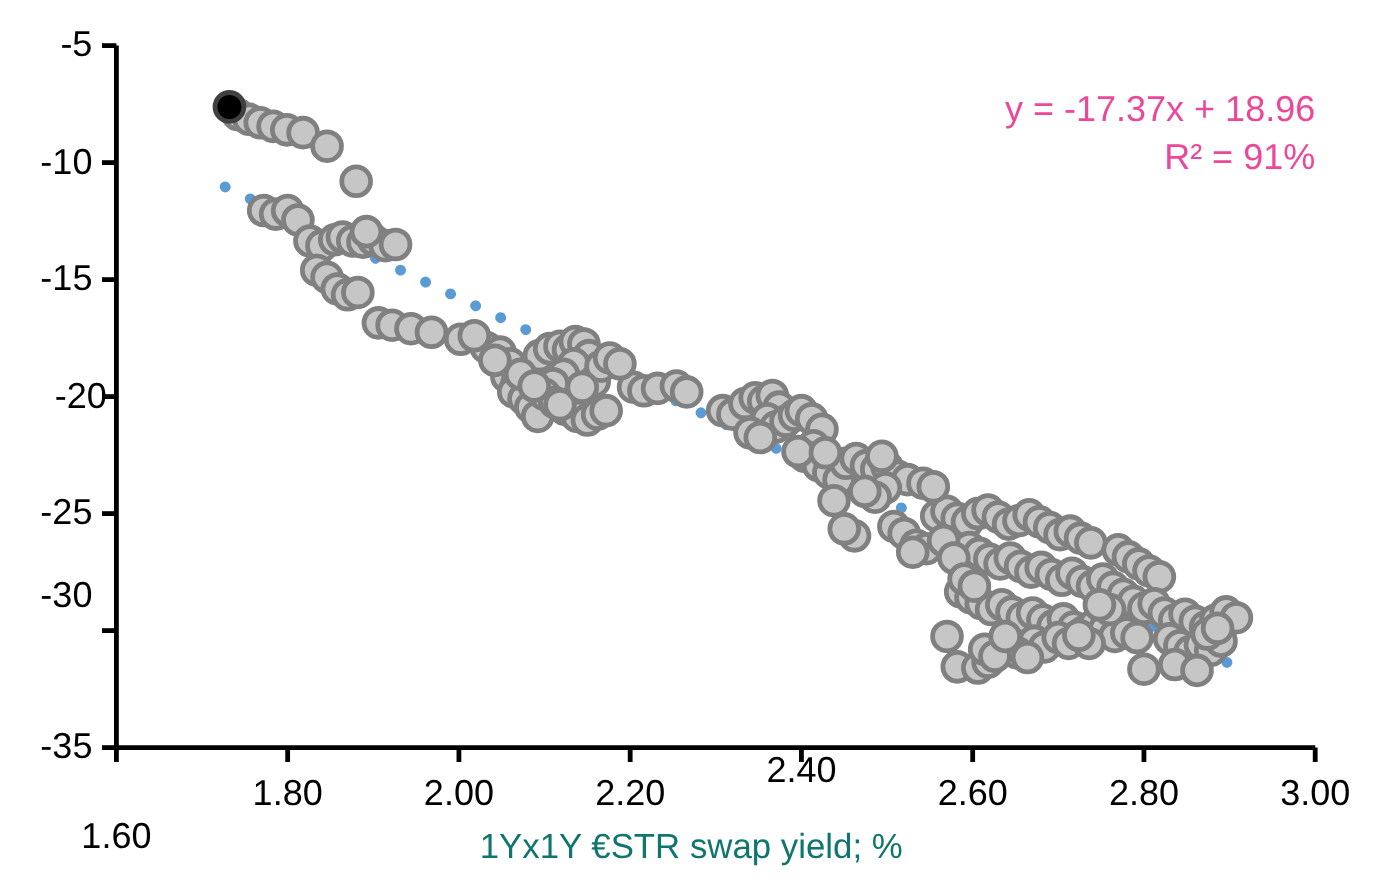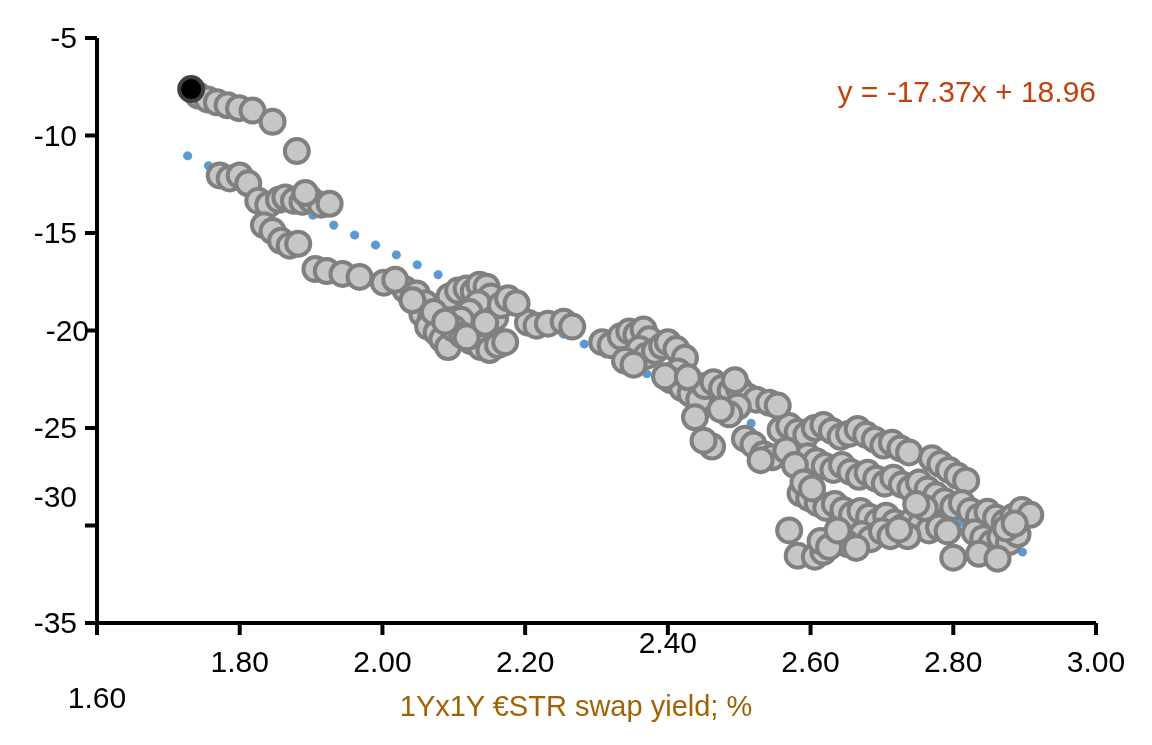--- a/index.html
+++ b/index.html
@@ -35,29 +35,29 @@
     text-align: center;
     transform: translateX(-50%);
   }
   #x-axis-title {
     position: absolute;
     left: 0;
     top: 690px;
     width: 1152px;
     text-align: center;
     font-size: 29px;
-    color: #a16207;
+    color: #0f766e;
     white-space: nowrap;
   }
   #equation-block {
     position: absolute;
     right: 56px;
     top: 72px;
     text-align: right;
-    color: #c2410c;
+    color: #ec4899;
     font-size: 30px;
     line-height: 1.32;
   }
   #equation-block div { white-space: nowrap; }
   svg { display: block; }
 </style>
 </head>
 <body>
 
 <div id="chart-root">
@@ -323,15 +323,16 @@
       <div class="axis-tick-label x-tick-label" style="left: 667.857px; top: 628px;">2.40</div>
       <div class="axis-tick-label x-tick-label" style="left: 810.571px; top: 647px;">2.60</div>
       <div class="axis-tick-label x-tick-label" style="left: 953.286px; top: 647px;">2.80</div>
       <div class="axis-tick-label x-tick-label" style="left: 1096px; top: 647px;">3.00</div>
     </div>
 
   <div id="x-axis-title">1Yx1Y €STR swap yield; %</div>
 
   <div id="equation-block">
     <div>y = -17.37x + 18.96</div>
+    <div>R² = 91%</div>
   </div>
 
 </div>
 
 </body></html>

